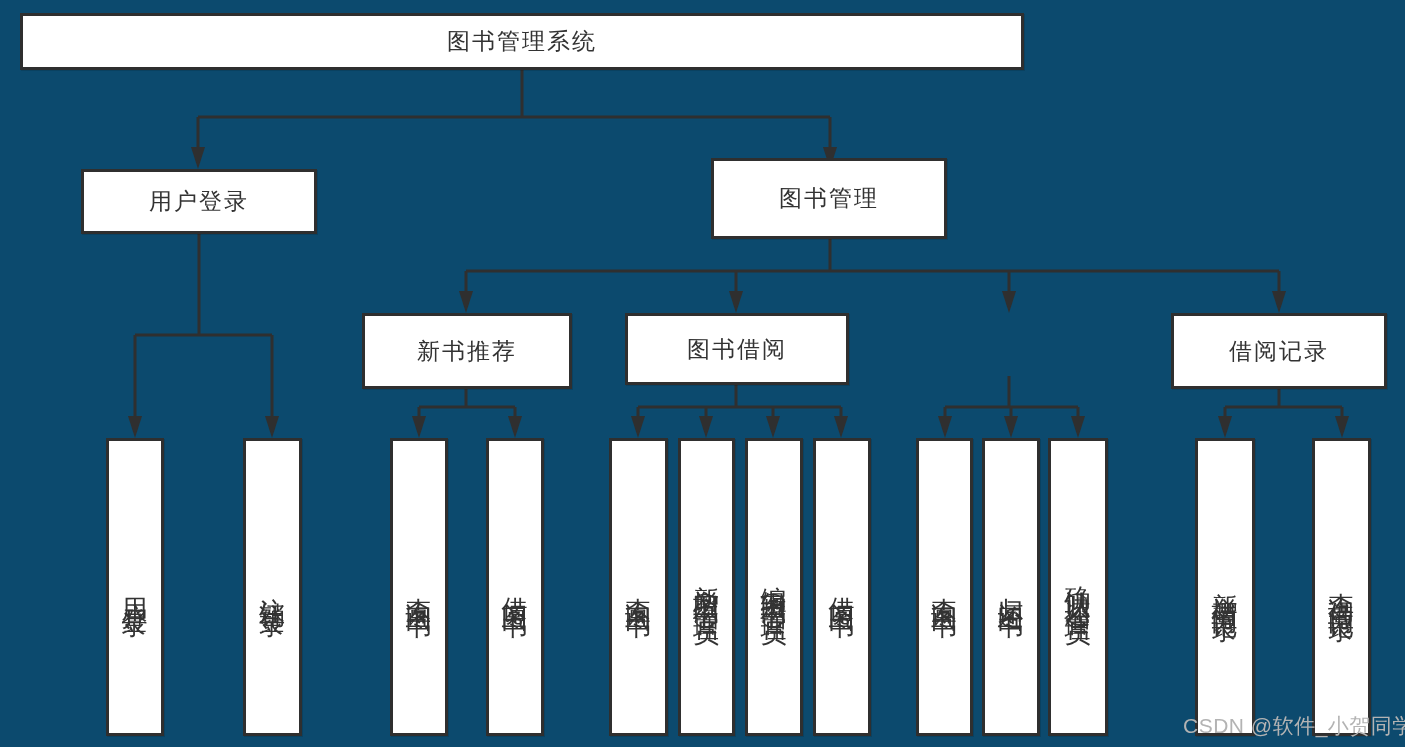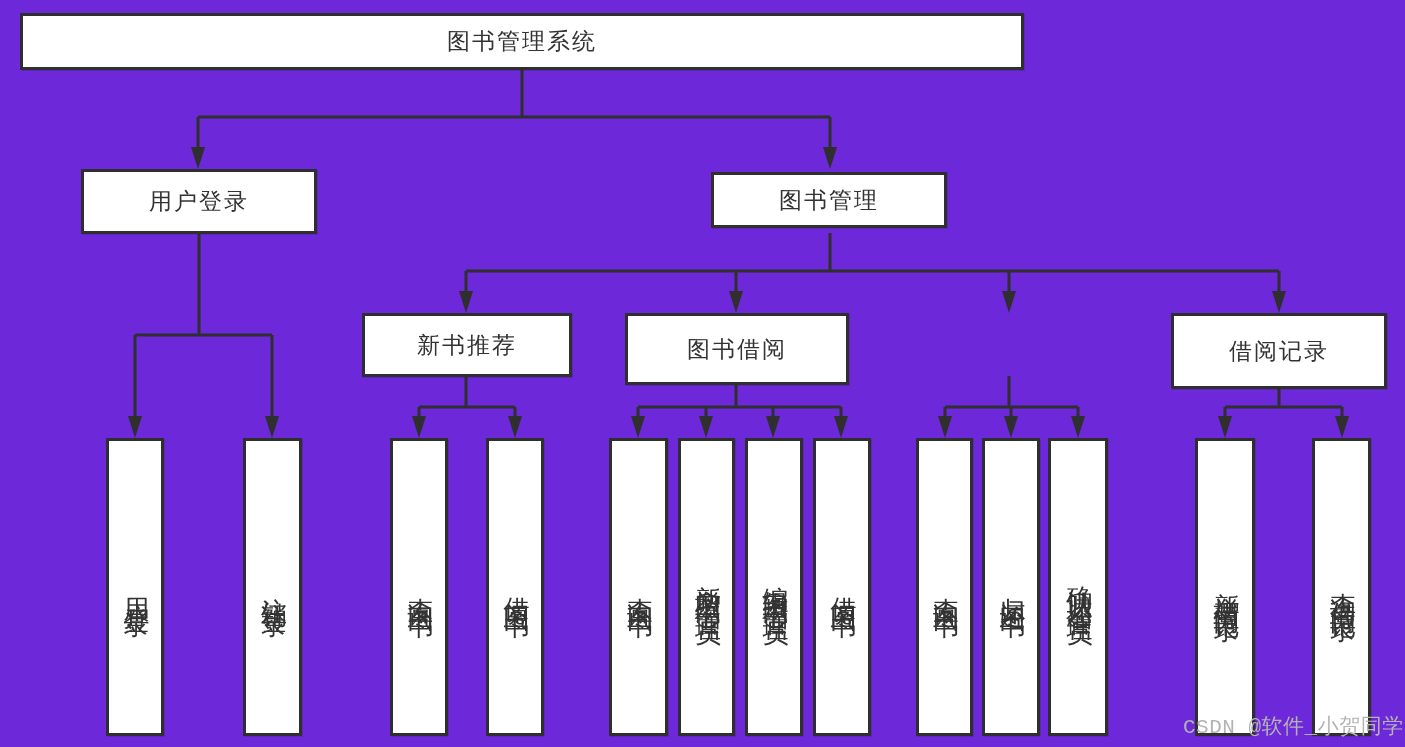--- a/index.html
+++ b/index.html
@@ -4,22 +4,22 @@
 <style>
   html, body {
     margin: 0;
     padding: 0;
     background: #ffffff;
   }
   #canvas {
     position: relative;
     width: 1405px;
     height: 747px;
-    background: #6d28d9;
-    font-family: Liberation Mono, monospace;
+    background: #0c4a6e;
+    font-family: Liberation Sans, sans-serif;
     overflow: hidden;
   }
   #connectors {
     position: absolute;
     left: 0;
     top: 0;
     width: 1405px;
     height: 747px;
   }
   .node {
@@ -96,25 +96,25 @@
     </g>
   </svg>
 
   <div class="node" style="left:20px; top:13px; width:1004px; height:57px;">
     <span class="hlabel">图书管理系统</span>
   </div>
 
   <div class="node" style="left:81px; top:169px; width:236px; height:65px;">
     <span class="hlabel">用户登录</span>
   </div>
-  <div class="node" style="left:711px; top:172px; width:236px; height:56px;">
+  <div class="node" style="left:711px; top:158px; width:236px; height:81px;">
     <span class="hlabel">图书管理</span>
   </div>
 
-  <div class="node" style="left:362px; top:313px; width:210px; height:64px;text-align:center;">
+  <div class="node" style="left:362px; top:313px; width:210px; height:76px;text-align:center;">
     <span class="hlabel">新书推荐</span>
   </div>
   <div class="node" style="left:625px; top:313px; width:224px; height:72px;">
     <span class="hlabel">图书借阅</span>
   </div>
   <div class="node" style="left:1171px; top:313px; width:216px; height:76px;">
     <span class="hlabel">借阅记录</span>
   </div>
 
   <div class="node" style="left:106px; top:438px; width:58px; height:298px;">

